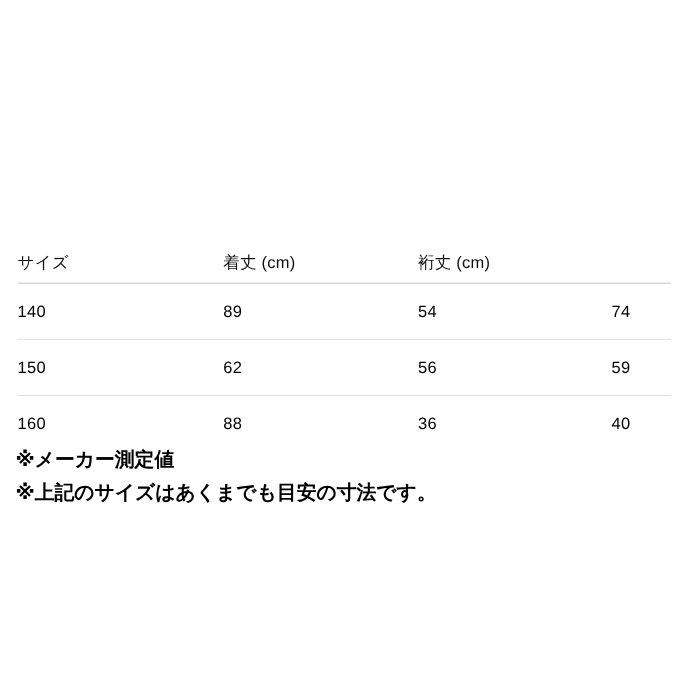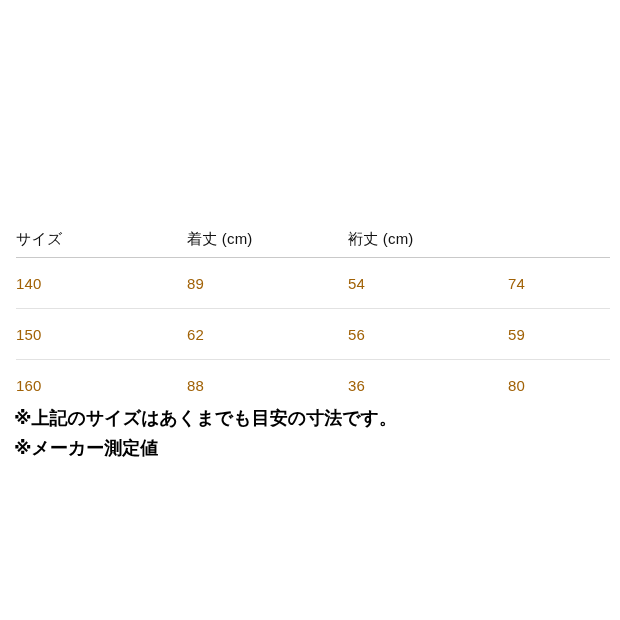--- a/index.html
+++ b/index.html
@@ -18,35 +18,36 @@
   .size-chart {
     position: absolute;
     top: 222px;
     left: 16px;
     width: 594px;
   }
   .tr {
     display: grid;
     grid-template-columns: 171px 161px 160px 1fr;
     align-items: center;
+    gap: 16px;
   }
   .tr.head {
     height: 35px;
     border-bottom: 1px solid #c9c9c9;
   }
   .tr.row {
     height: 50px;
     border-bottom: 1px solid #e2e2e2;
   }
   .tr.row.last {
     border-bottom: none;
   }
   .cell {
     font-size: 15px;
-    color: #a16207;
+    color: #000000;
     letter-spacing: 0.2px;
     white-space: nowrap;
   }
   .tr.head .cell {
     color: #111111;
   }
   .notes {
     position: absolute;
     top: 403px;
     left: 14px;
@@ -84,23 +85,23 @@
       <div class="cell">150</div>
       <div class="cell">62</div>
       <div class="cell">56</div>
       <div class="cell">59</div>
     </div>
 
     <div class="tr row last">
       <div class="cell">160</div>
       <div class="cell">88</div>
       <div class="cell">36</div>
-      <div class="cell">80</div>
+      <div class="cell">40</div>
     </div>
 
   </div>
 
   <div class="notes">
+    <div class="note-line">※メーカー測定値</div>
     <div class="note-line">※上記のサイズはあくまでも目安の寸法です。</div>
-    <div class="note-line">※メーカー測定値</div>
   </div>
 
 </div>
 
 </body></html>

